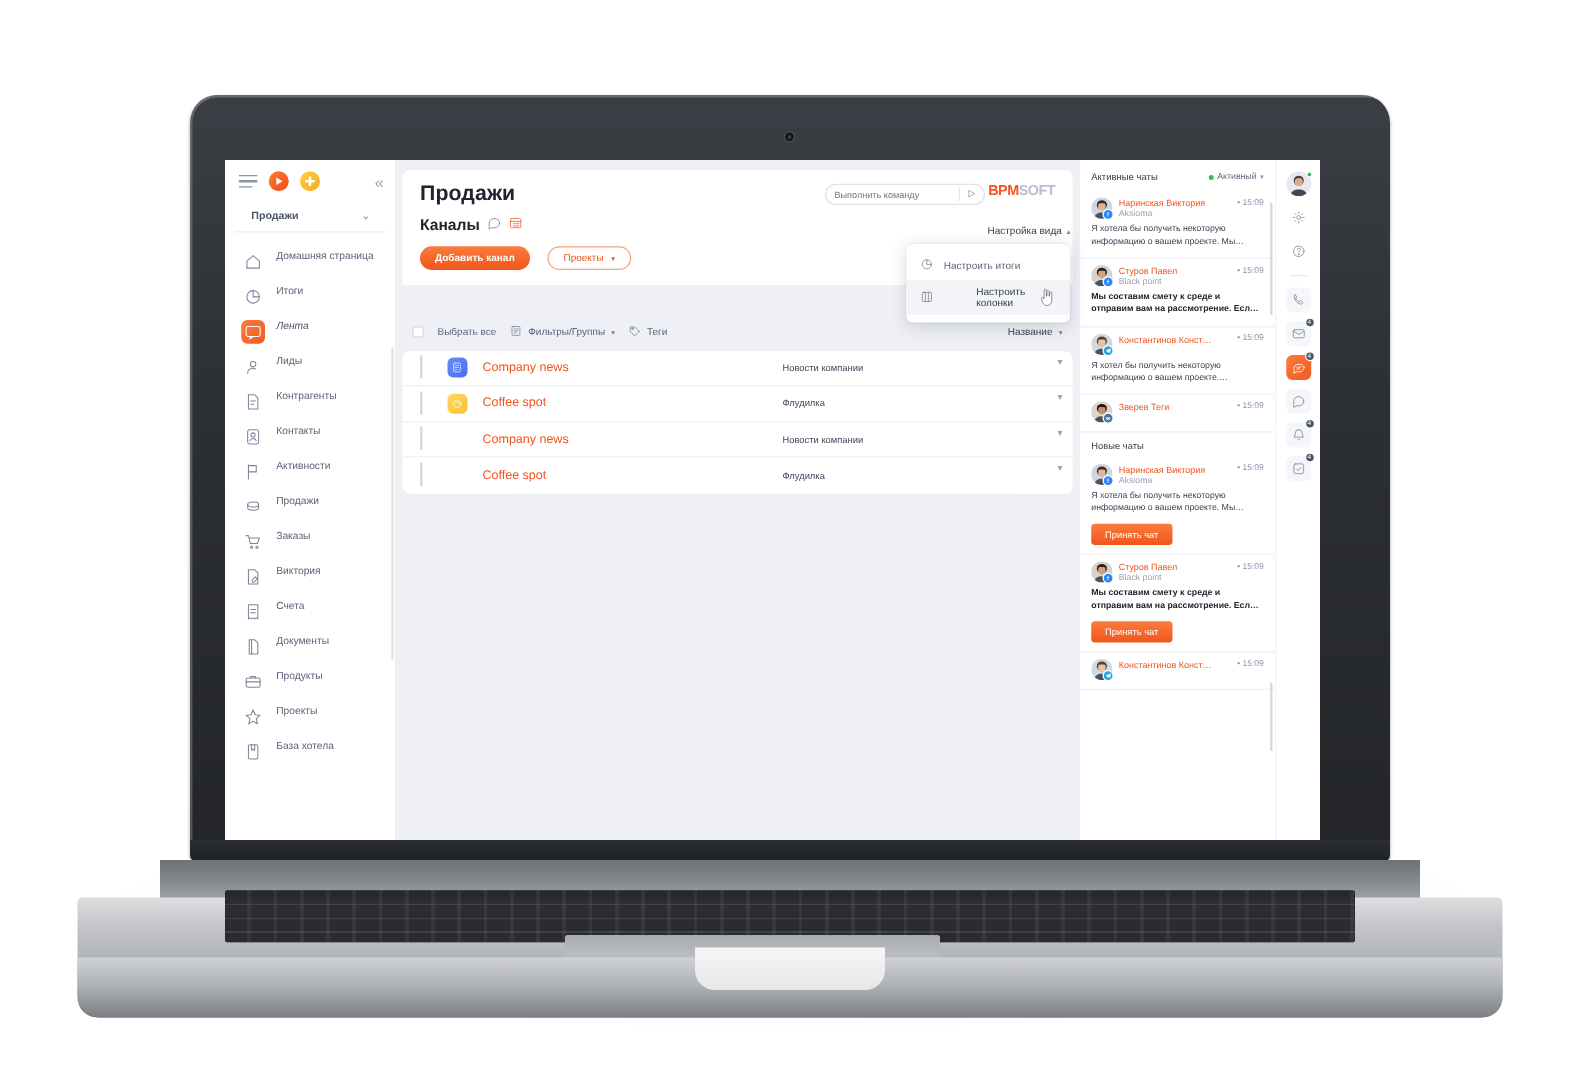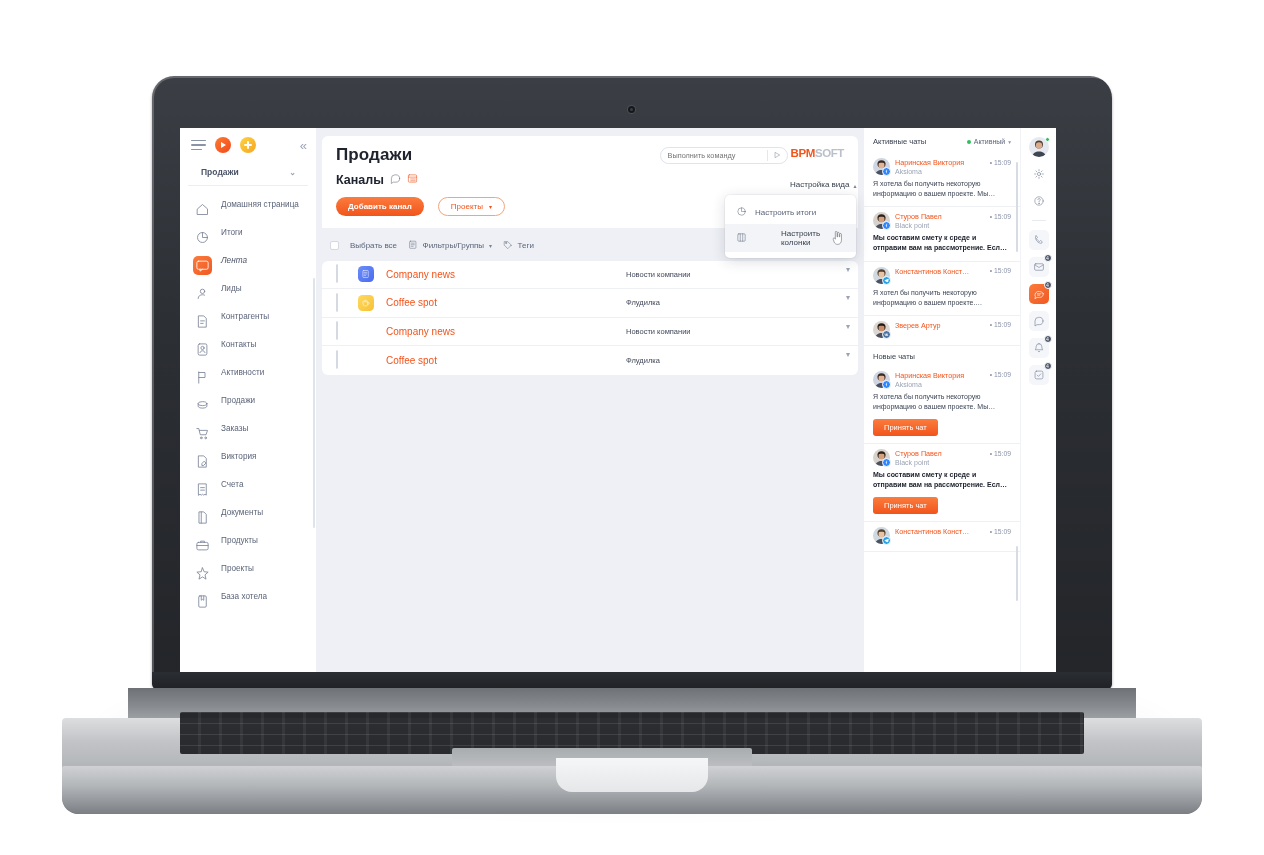--- a/index.html
+++ b/index.html
@@ -143,21 +143,21 @@
   .sh-ico.orange svg { stroke:#f2541b; }
   .sh-ico { cursor:pointer; display:flex; }
 
   .btn-row { display:flex; gap:14px; padding:10px 14px 12px 14px; }
   .btn { font-size:8px; border-radius:12px; padding:0 12px; height:19px; display:flex; align-items:center; cursor:pointer; white-space:nowrap;}
   .btn-primary { background: linear-gradient(180deg,#fb7c3d 0%, #f2541b 100%); color:#fff; font-weight:600; }
   .btn-ghost { background:#fff; color:#f2541b; border:1px solid #f8a27b; gap:6px; }
   .btn-ghost .caret { font-size:6px; }
 
   
-  .list-toolbar { display:flex; align-items:center; padding:12px 14px 9px 14px; gap:11px; background:#eef0f5; }
+  .list-toolbar { display:flex; align-items:center; padding:12px 14px 9px 14px; gap:11px; background:#eef0f5;margin-top:20px; }
   .tb-item { display:flex; align-items:center; gap:5px; font-size:8px; color:#5b6479; cursor:pointer; }
   .cb { width:9px; height:9px; border:1px solid #d4d9e2; border-radius:2px; background:#fff; flex:0 0 9px; cursor:pointer;}
   .tb-ico svg { width:9.5px; height:9.5px; stroke:#5b6479; fill:none; stroke-width:1.2; stroke-linecap:round; stroke-linejoin:round;}
   .tb-caret { font-size:6px; color:#7b8396; }
   .tb-right { margin-left:auto; display:flex; align-items:center; gap:5px; font-size:8px; color:#39404f; cursor:pointer; }
 
   
   .table-card { background:#fff; margin:0 6px; border-radius:6px; overflow:hidden; }
   .trow { display:flex; align-items:center; height:28.5px; border-bottom:1px solid #eef0f4; padding:0 8px 0 14px; }
   .trow:last-child { border-bottom:none; }
@@ -647,21 +647,21 @@
                   <path d="M11 13c1-4 4.5-6 9-6s8 2 9 6c-2-1.5-5-2-9-2s-7 .5-9 2z" fill="#1f1a16"></path>
                   <path d="M5 40c1.6-8.5 7.4-12 15-12s13.4 3.5 15 12z" fill="#4a5261"></path>
                 </svg>
                 <span class="ava-badge bg-vk">
                   <svg viewBox="0 0 24 24">
                     <path d="M20.5 8.3c.2-.5 0-.8-.7-.8h-2.2c-.5 0-.8.3-.9.6 0 0-1 2.4-2.4 4-.5.5-.7.6-.9.6-.2 0-.3-.2-.3-.7V8.3c0-.6-.2-.8-.6-.8H9.2c-.4 0-.6.3-.6.5 0 .5.8.7.9 2.3v3.2c0 .7-.1.9-.4.9-.7 0-2.3-2.4-3.2-5.2-.2-.6-.4-.9-1-.9H2.7c-.6 0-.8.3-.8.6 0 .6.8 3.2 3.2 6.6 1.6 2.3 3.9 3.6 6 3.6 1.2 0 1.4-.3 1.4-.8v-2c0-.6.1-.7.5-.7.3 0 .8.2 2 1.3 1.3 1.3 1.5 2.2 2.3 2.2h2.2c.6 0 .9-.3.8-.9-.2-.6-1-1.5-2-2.6-.5-.6-1.3-1.3-1.6-1.6-.3-.4-.2-.6 0-1 0 0 2.9-4 3.2-5.4z"></path>
                   </svg>
                 </span>
               </div>
               <div class="ci-meta">
-                <div class="ci-name">Зверев Артур</div>
+                <div class="ci-name">Зверев Теги</div>
               </div>
               <div class="ci-time">• 15:09</div>
             </div>
           </div>
           <div class="chat-sec-label">Новые чаты</div>
           <div class="chat-item"><div class="ci-top">
               <div class="ava-wrap">
                 <svg class="ava" viewBox="0 0 40 40">
                   <rect width="40" height="40" fill="#cfd6e2"></rect>
                   <ellipse cx="20" cy="14" rx="9.5" ry="9" fill="#3a2b24"></ellipse>

